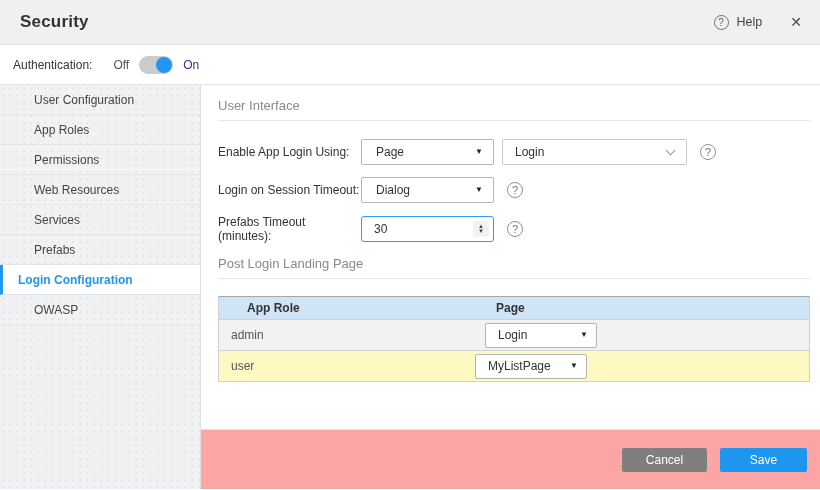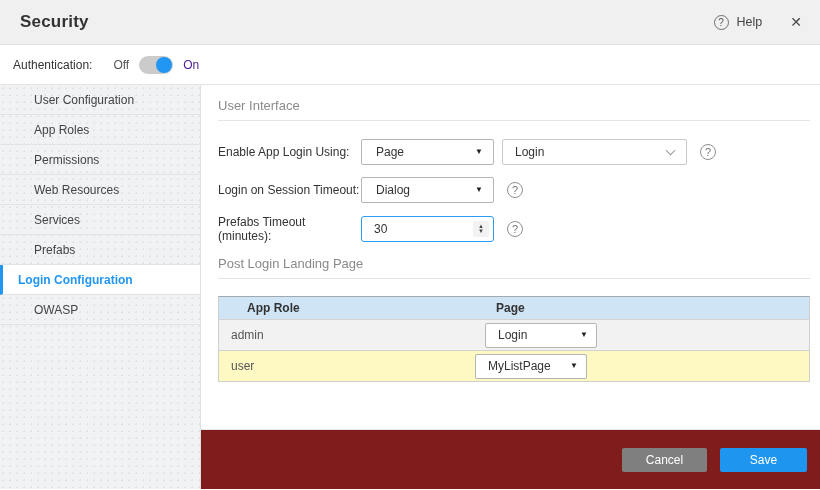--- a/index.html
+++ b/index.html
@@ -85,21 +85,21 @@
   .t-body-row.odd { background:#f2f2f3;gap:10px; }
   .t-body-row.even { background:#fef9c3; }
   .t-cell { font-size:12px; color:#555; padding:0 12px; display:flex; align-items:center; }
   .t-head .t-cell { display:block; }
   .t-body-row .t-cell { height:30px; }
   .cell-sel { width:112px; height:25px; background:#fff; border:1px solid #b5b5b5; border-radius:2px;
               display:flex; align-items:center; justify-content:space-between;
               padding:0 8px 0 12px; margin-left:-5px; cursor:pointer; }
 
   
-  .footer { position:absolute; left:0; right:0; bottom:0; height:60px; background:#7f1d1d;
+  .footer { position:absolute; left:0; right:0; bottom:0; height:60px; background:#fca5a5;
             border-top:1px solid #e6e6e6; display:flex; align-items:center;
             justify-content:flex-end; padding-right:13px; }
   .btn { height:24px; border:none; border-radius:2px; color:#fff; font-size:12px;
          font-family:"Liberation Sans", sans-serif; cursor:pointer; }
   .btn-cancel { width:85px; background:#7f7f7f; }
   .btn-save { width:87px; background:#1e96f0; margin-left:13px; }
 </style>
 </head>
 <body>
 

